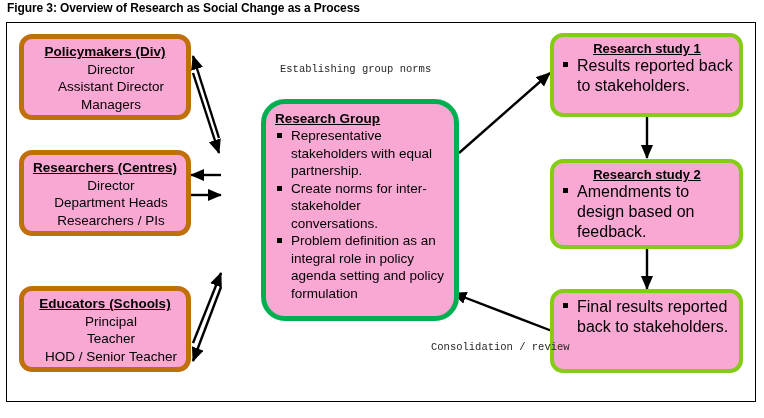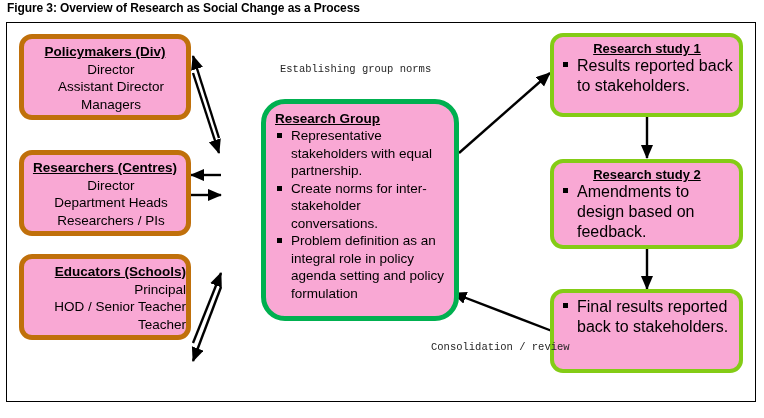--- a/index.html
+++ b/index.html
@@ -167,25 +167,25 @@
     <span class="line">Managers</span>
   </div>
 
   <div class="node node-orange left-box" style="left:12px; top:127px; width:172px; height:86px;">
     <span class="node-title">Researchers (Centres)</span>
     <span class="line">Director</span>
     <span class="line">Department Heads</span>
     <span class="line">Researchers / PIs</span>
   </div>
 
-  <div class="node node-orange left-box" style="left:12px; top:231px; width:172px; height:86px;text-align:right;">
+  <div class="node node-orange left-box" style="left:12px; top:263px; width:172px; height:86px;">
     <span class="node-title">Educators (Schools)</span>
     <span class="line">Principal</span>
+    <span class="line">Teacher</span>
     <span class="line">HOD / Senior Teacher</span>
-    <span class="line">Teacher</span>
   </div>
 
   <div class="node node-green" id="research-group-box" style="left:254px; top:76px; width:198px; height:222px;">
     <span class="node-title">Research Group</span>
     <ul class="bullets">
       <li>Representative stakeholders with equal partnership.</li>
       <li>Create norms for inter-stakeholder conversations.</li>
       <li>Problem definition as an integral role in policy agenda setting and policy formulation</li>
     </ul>
   </div>

